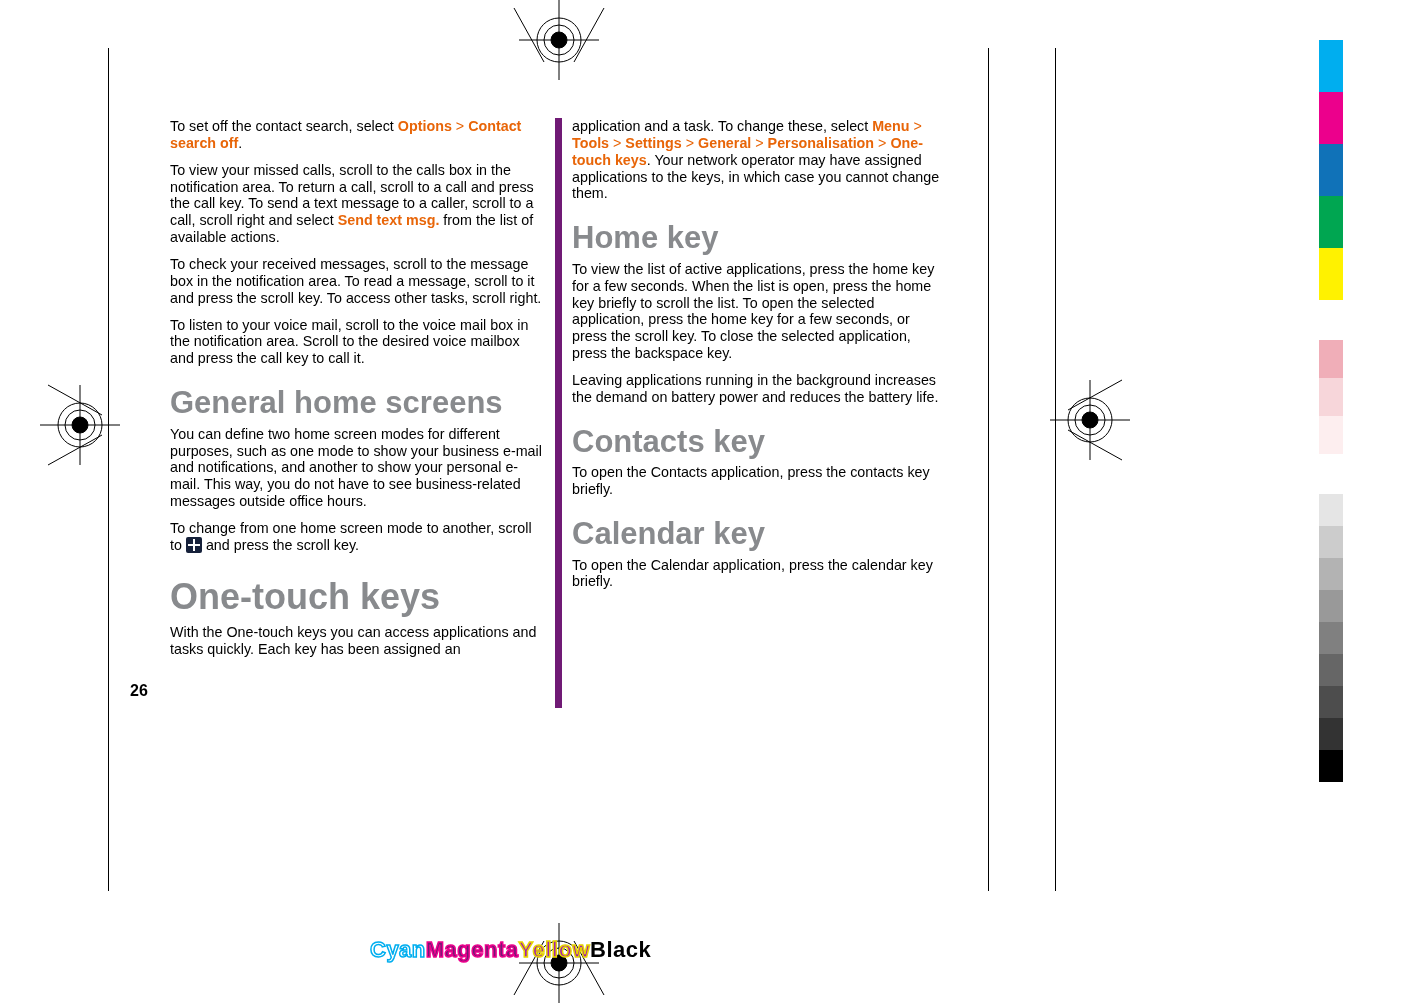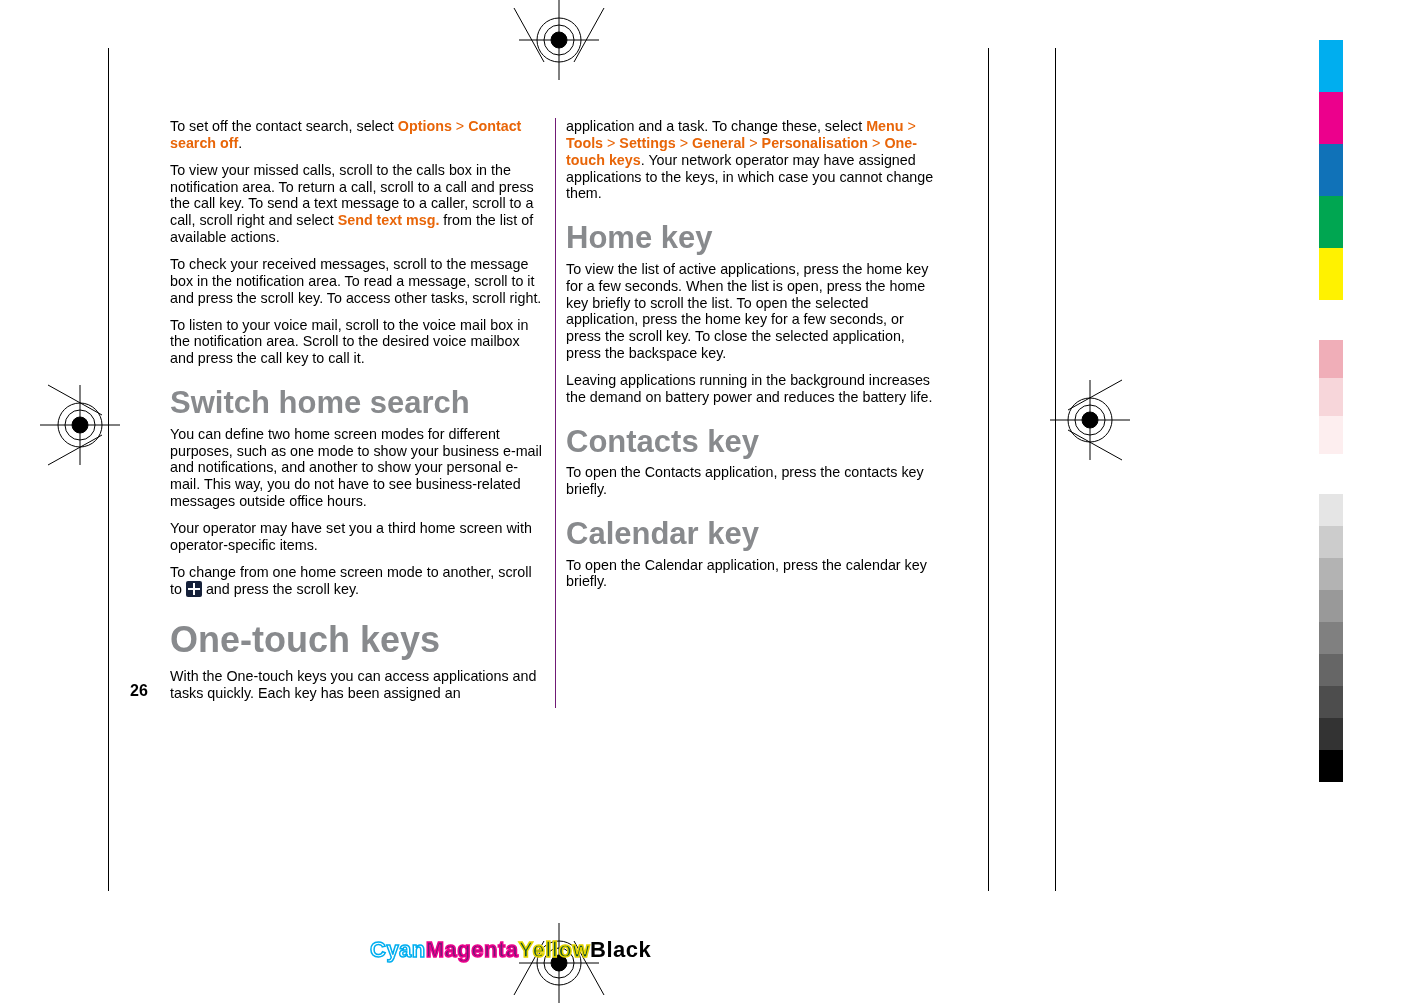--- a/index.html
+++ b/index.html
@@ -50,21 +50,21 @@
   .col {
     width: 385px;
     padding: 0 10px 0 0;
     box-sizing: border-box;
     font-size: 14.3px;
     line-height: 1.18;
   }
   .col-right {
     padding-left: 10px;
     padding-right: 0;
-    border-left: 1px solid #701a75;
+    border-left: 7px solid #701a75;
   }
   p {
     margin: 0 0 10px 0;
     text-align: left;
   }
   h2.section {
     color: #888a8d;
     font-weight: bold;
     font-size: 31px;
     margin: 18px 0 4px 0;
@@ -138,21 +138,21 @@
   }
   .cyan {
     color: #fff;
     -webkit-text-stroke: 1.5px #00AEEF;
   }
   .magenta {
     color: #701a75;
     -webkit-text-stroke: 1.5px #EC008C;
   }
   .yellow {
-    color: #14532d;
+    color: #a21caf;
     -webkit-text-stroke: 1.5px #E6D500;
   }
   .black {
     color: #000;
   }
 </style>
 </head>
 <body>
 
 <div class="page">
@@ -233,23 +233,22 @@
     <div class="col">
       <p>
         <span>To set off the contact search, select </span><span class="link">Options</span><span class="gt"> &gt; </span><span class="link">Contact search off</span><span>.</span>
       </p>
       <p>
         <span>To view your missed calls, scroll to the calls box in the notification area. To return a call, scroll to a call and press the call key. To send a text message to a caller, scroll to a call, scroll right and select </span><span class="link">Send text msg.</span><span> from the list of available actions.</span>
       </p>
       <p>To check your received messages, scroll to the message box in the notification area. To read a message, scroll to it and press the scroll key. To access other tasks, scroll right.</p>
       <p>To listen to your voice mail, scroll to the voice mail box in the notification area. Scroll to the desired voice mailbox and press the call key to call it.</p>
 
-      <h2 class="section">Switch home search</h2>
+      <h2 class="section">General home screens</h2>
       <p>You can define two home screen modes for different purposes, such as one mode to show your business e-mail and notifications, and another to show your personal e-mail. This way, you do not have to see business-related messages outside office hours.</p>
-      <p>Your operator may have set you a third home screen with operator-specific items.</p>
       <p>
         <span>To change from one home screen mode to another, scroll to </span><span class="icon-inline"></span><span> and press the scroll key.</span>
       </p>
 
       <h1 class="big">One-touch keys</h1>
       <p>With the One-touch keys you can access applications and tasks quickly. Each key has been assigned an</p>
     </div>
 
     <div class="col col-right">
       <p>

